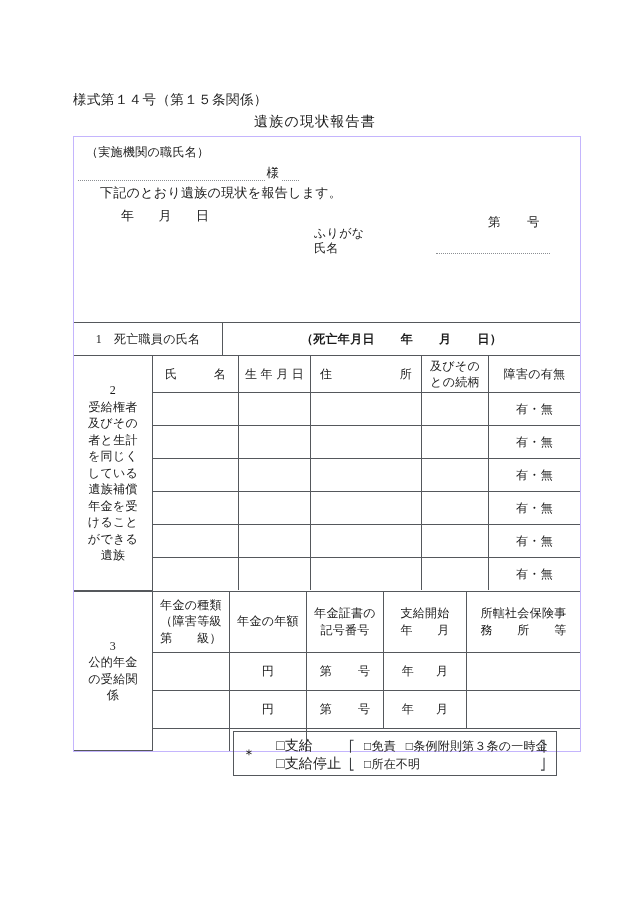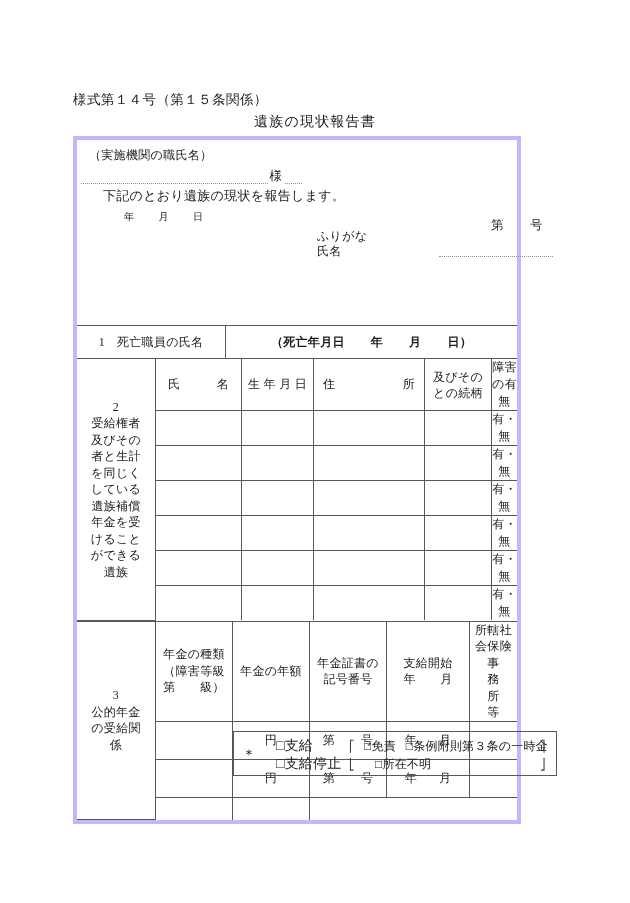--- a/index.html
+++ b/index.html
@@ -38,22 +38,22 @@
     text-align: center;
     font-size: 14px;
     letter-spacing: 1.2px;
   }
 
   
   .frame {
     position: absolute;
     left: 73px;
     top: 136px;
-    width: 448px;
-    border: 4px solid #c4b5fd;
+    width: 508px;
+    border: 1px solid #c4b5fd;
     box-sizing: border-box;
   }
 
   
   .blockA {
     position: relative;
     height: 186px;
     border-bottom: 1px solid #55585c;
     box-sizing: border-box;
   }
@@ -90,21 +90,21 @@
     position: absolute;
     left: 26px;
     top: 47px;
     font-size: 13px;
     letter-spacing: 0.3px;
   }
   .date-line {
     position: absolute;
     left: 47px;
     top: 70px;
-    font-size: 10px;
+    font-size: 13px;
     letter-spacing: 0.5px;
   }
   .date-line span { margin-right: 24px; }
   .date-line span:last-child { margin-right: 0; }
 
   .rep-block {
     position: absolute;
     left: 240px;
     top: 76px;
     width: 236px;
@@ -253,21 +253,21 @@
   .brk span { display: block; font-family: "Liberation Serif", serif; }
   .chk-col2 {
     position: absolute;
     left: 130px;
     top: 5px;
     font-size: 12px;
     line-height: 18px;
   }
   .chk-col2 .r1 { letter-spacing: 0.2px; }
   .chk-col2 .r1 .gap { display: inline-block; width: 10px; }
-  .chk-col2 .r2 { letter-spacing: 0.2px; margin-left: 11px; }
+  .chk-col2 .r2 { letter-spacing: 0.2px; }
 </style>
 </head>
 <body>
 
 <div class="page">
 
   <div class="doc-number">様式第１４号（第１５条関係）</div>
   <div class="doc-title">遺族の現状報告書</div>
 
   <div class="frame">

